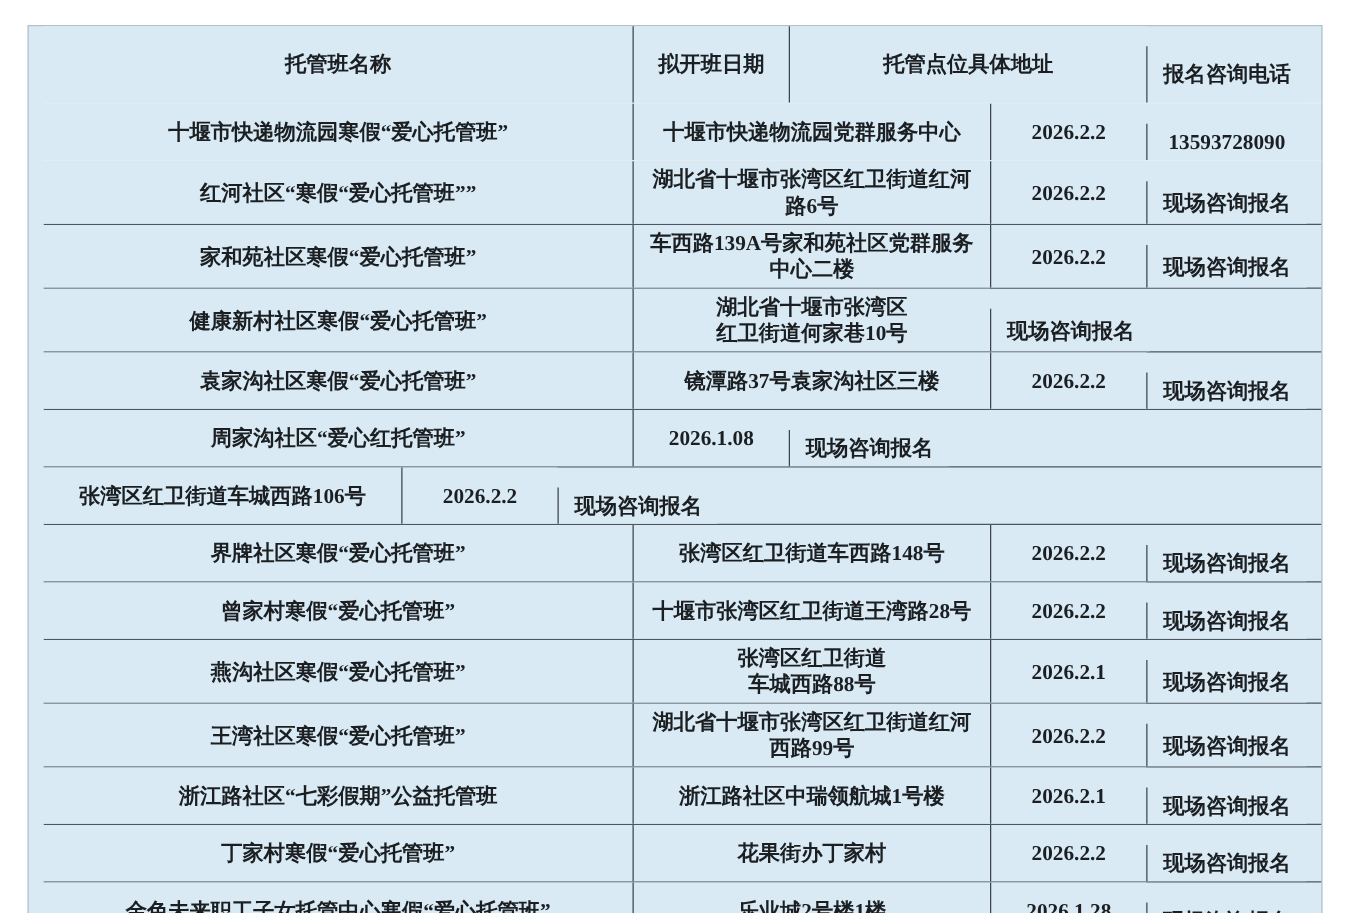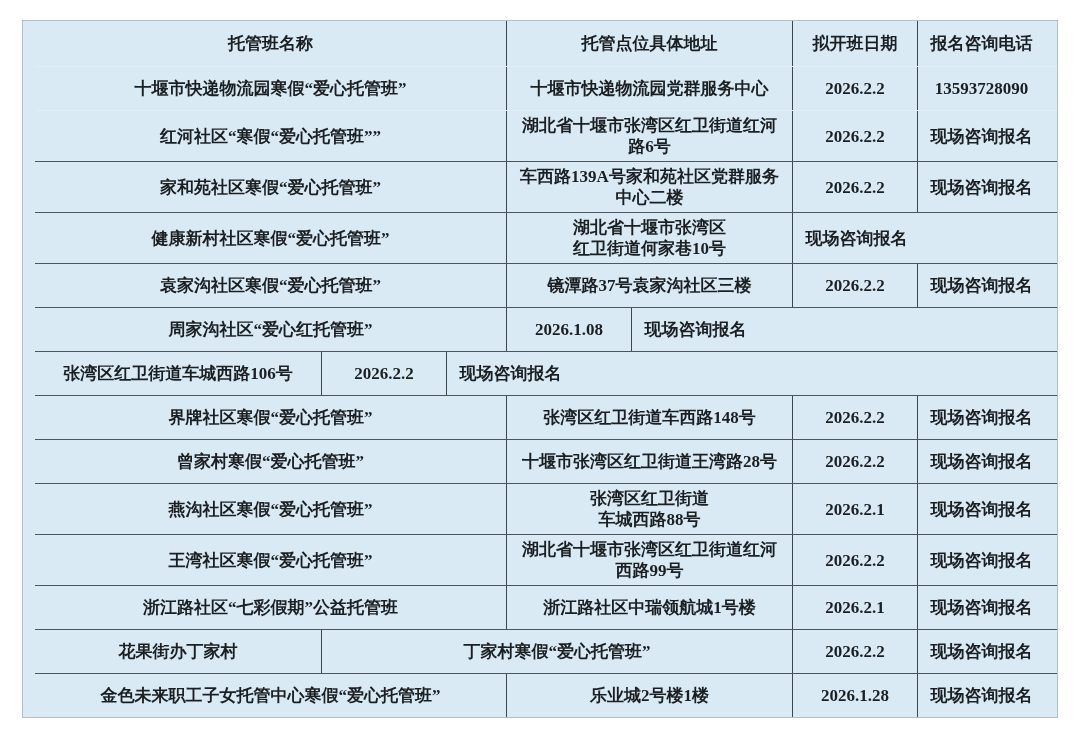--- a/index.html
+++ b/index.html
@@ -49,34 +49,34 @@
     font-weight: 600;
     line-height: 21px;
     white-space: pre-line;
   }
   .cell + .cell {
     border-left: 1.5px solid #3d454d;
   }
   .c1 { width: 471px; }
   .c2 { width: 286px; }
   .c3 { width: 125px; }
-  .c4 { width: 128px; }
+  .c4 { width: 128px; margin-top: 16px; }
   .header-row .cell {
     min-height: 45px;
     font-weight: 700;
   }
 </style>
 </head>
 <body>
 
 <div class="care-table">
   <div class="row header-row">
     <div class="cell c1">托管班名称</div>
+    <div class="cell c3">拟开班日期</div>
     <div class="cell c2">托管点位具体地址</div>
-    <div class="cell c3">拟开班日期</div>
     <div class="cell c4">报名咨询电话</div>
   </div>
 
   <div class="row">
     <div class="cell c1">十堰市快递物流园寒假“爱心托管班”</div>
     <div class="cell c2">十堰市快递物流园党群服务中心</div>
     <div class="cell c3">2026.2.2</div>
     <div class="cell c4">13593728090</div>
   </div>
 
@@ -153,22 +153,22 @@
   </div>
 
   <div class="row">
     <div class="cell c1">浙江路社区“七彩假期”公益托管班</div>
     <div class="cell c2">浙江路社区中瑞领航城1号楼</div>
     <div class="cell c3">2026.2.1</div>
     <div class="cell c4">现场咨询报名</div>
   </div>
 
   <div class="row">
+    <div class="cell c1">丁家村寒假“爱心托管班”</div>
     <div class="cell c2">花果街办丁家村</div>
-    <div class="cell c1">丁家村寒假“爱心托管班”</div>
     <div class="cell c3">2026.2.2</div>
     <div class="cell c4">现场咨询报名</div>
   </div>
 
   <div class="row">
     <div class="cell c1">金色未来职工子女托管中心寒假“爱心托管班”</div>
     <div class="cell c2">乐业城2号楼1楼</div>
     <div class="cell c3">2026.1.28</div>
     <div class="cell c4">现场咨询报名</div>
   </div>

